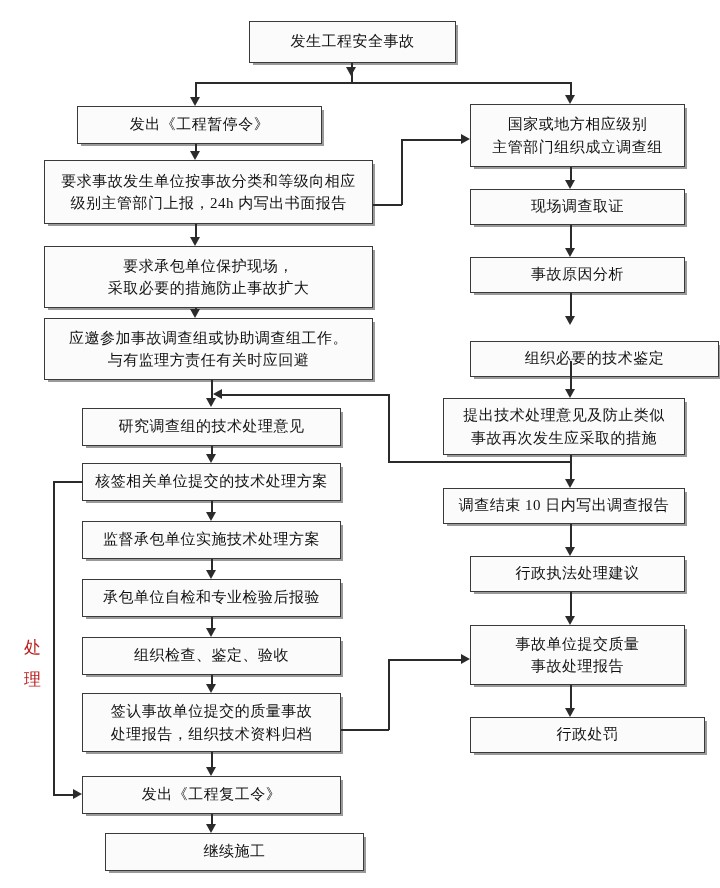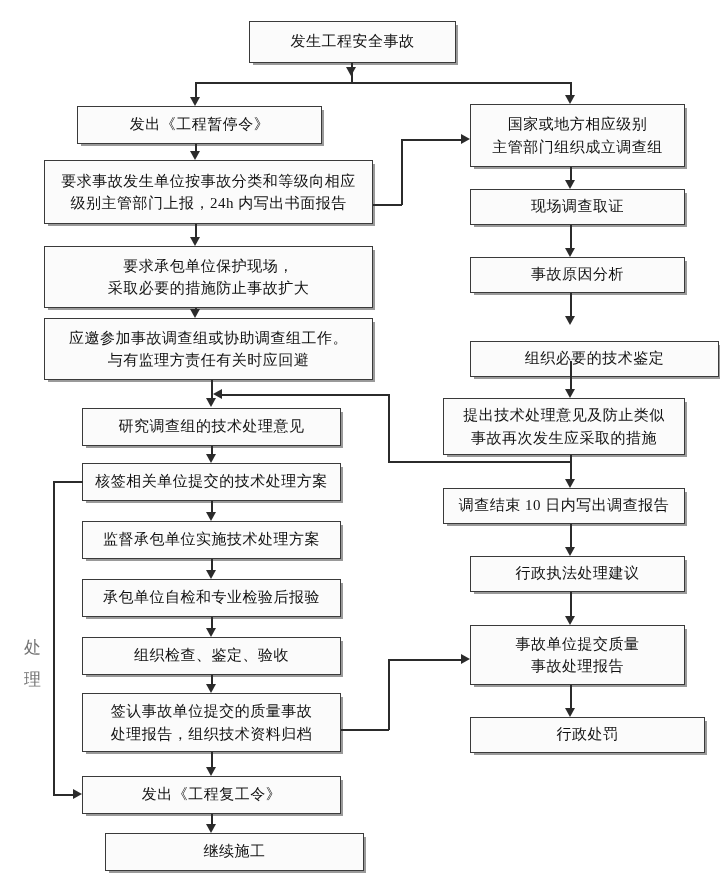--- a/index.html
+++ b/index.html
@@ -26,21 +26,21 @@
     line-height:1.45;
     letter-spacing:.5px;
     white-space:pre-line;
     padding:2px 4px;
   }
   .node.two{line-height:1.5;}
 
   .vlabel{
     position:absolute;
     font-size:17px;
-    color:#737373;
+    color:#b91c1c;
     line-height:1.9;
     text-align:center;
     width:26px;
     letter-spacing:1px;
   }
 
   
   .ln{position:absolute;background:#2b2b2b;}
   .ln.h{height:1.6px;}
   .ln.v{width:1.6px;}

